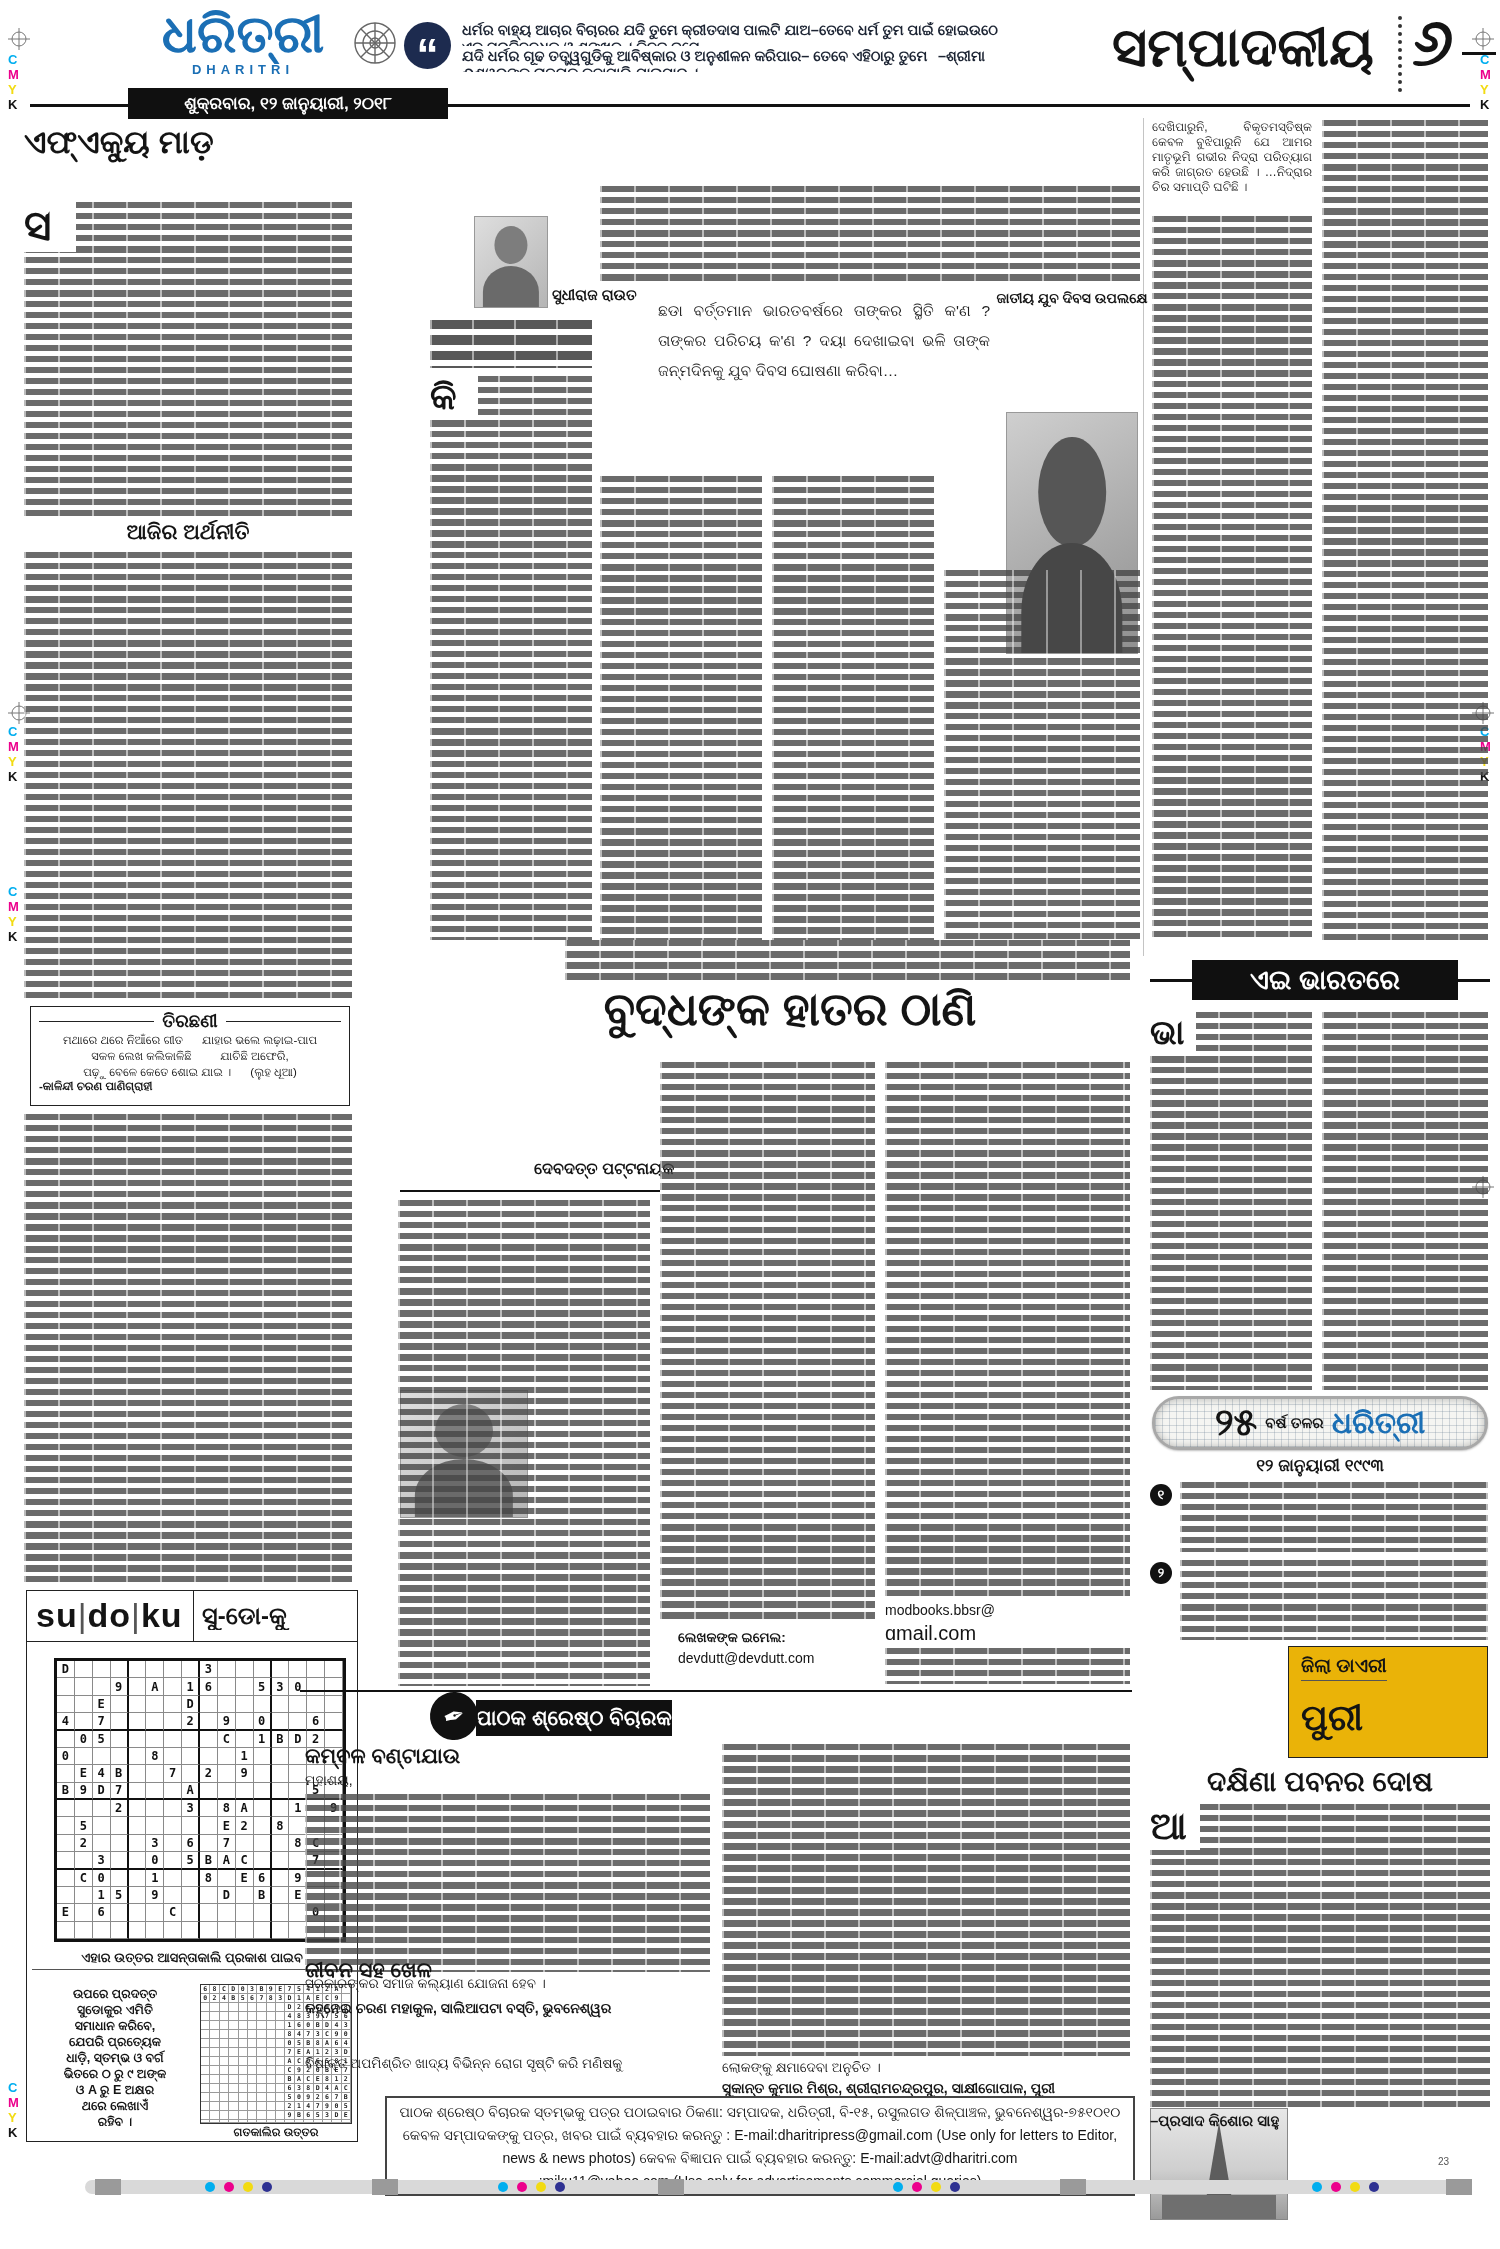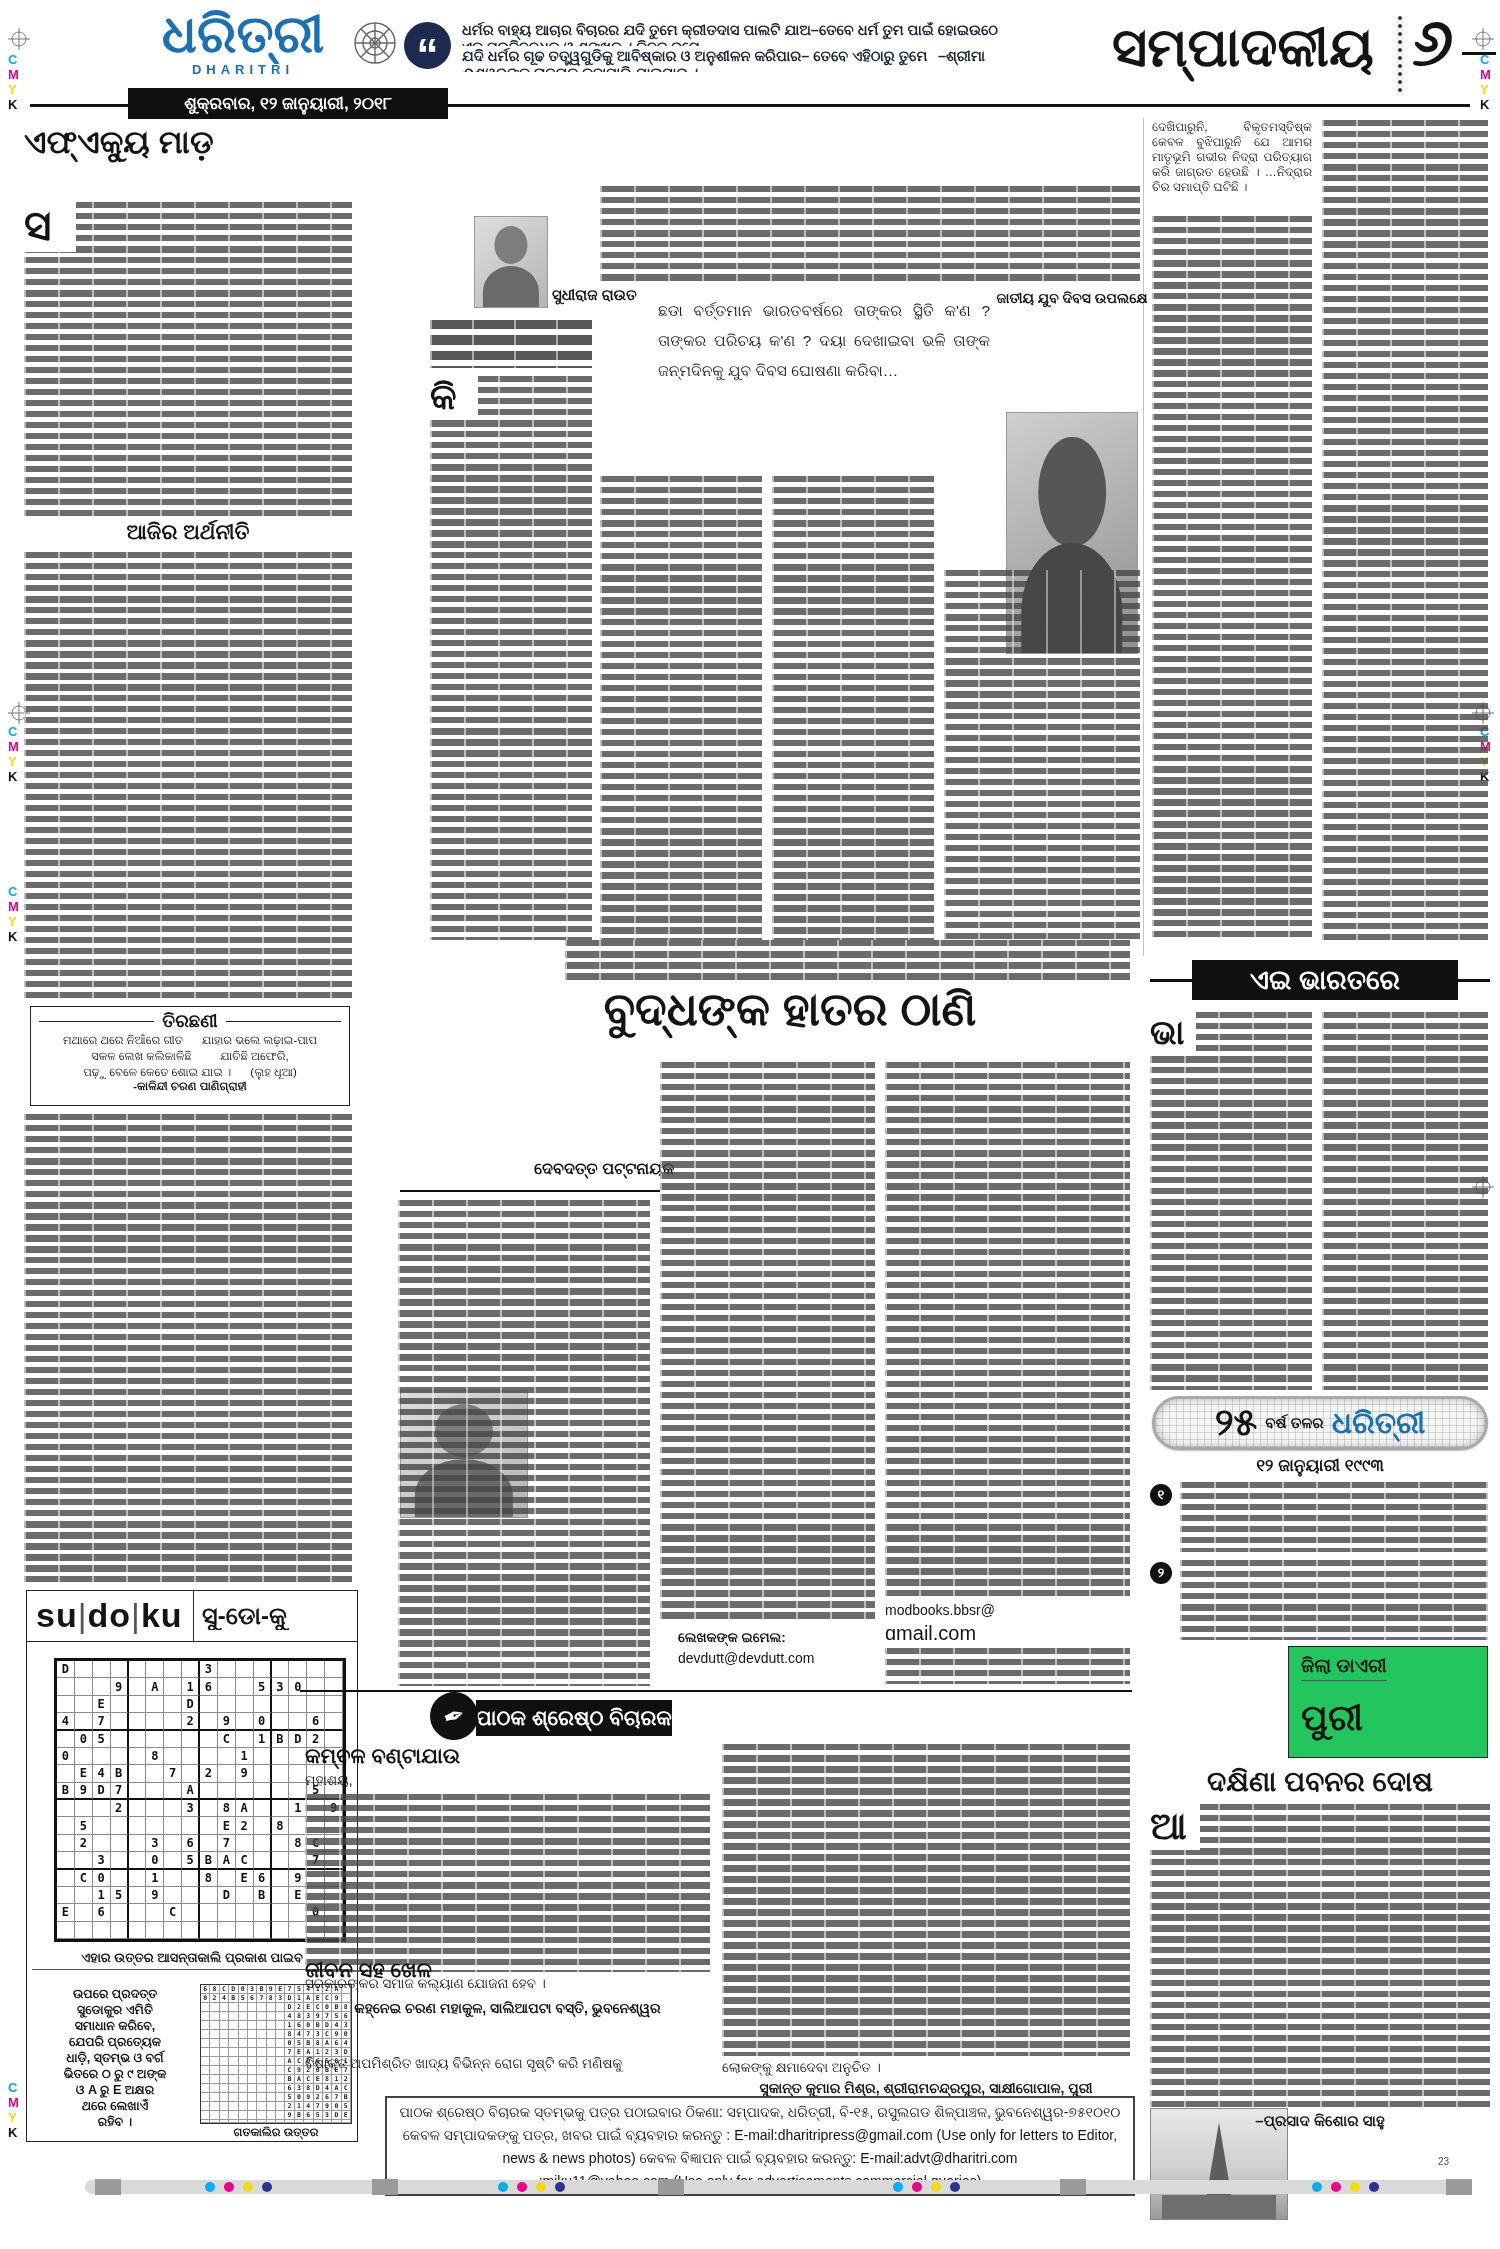--- a/index.html
+++ b/index.html
@@ -1,21 +1,21 @@
 <!DOCTYPE html>
 <html><head>
 <meta charset="utf-8">
 <style>
   html,body{margin:0;padding:0;background:#e9e9e9;}
   .page{position:relative;width:1500px;height:2249px;margin:0 auto;background:#ffffff;
         font-family:"Liberation Sans","DejaVu Sans",sans-serif;color:#141414;overflow:hidden;}
   .a{position:absolute;box-sizing:border-box;}
   .b{font-weight:bold;}
   .ctr{text-align:center;}
-  .rgt{text-align:center;}
+  .rgt{text-align:left;}
   .clip{overflow:hidden;}
   
   .stx{background-image:
        repeating-linear-gradient(90deg, rgba(255,255,255,.55) 0 2px, transparent 2px 34px),
        repeating-linear-gradient(180deg,#474747 0 6.5px, transparent 6.5px 11px);
        opacity:.8;}
   .stx-lg{background-image:
        repeating-linear-gradient(90deg, rgba(255,255,255,.5) 0 2px, transparent 2px 42px),
        repeating-linear-gradient(180deg,#3c3c3c 0 9px, transparent 9px 15.5px);
        opacity:.85;}
@@ -766,21 +766,21 @@
     <span class="b brand" style="font-size:30px">ଧରିତ୍ରୀ</span>
   </div>
   <div class="a ctr b clip" style="left:1152px;top:1456px;width:336px;height:22px;font-size:17px">୧୨ ଜାନୁୟାରୀ ୧୯୯୩</div>
 
   <div class="a circle-num" style="left:1150px;top:1484px">୧</div>
   <div class="a stx" style="left:1180px;top:1482px;width:308px;height:70px"></div>
   <div class="a circle-num" style="left:1150px;top:1562px">୨</div>
   <div class="a stx" style="left:1180px;top:1560px;width:308px;height:80px"></div>
 
   <div class="a temple" style="left:1150px;top:1646px;width:138px;height:112px"></div>
-  <div class="a" style="left:1288px;top:1646px;width:200px;height:112px;border:1.5px solid #222;padding:8px 12px;background:#22c55e">
+  <div class="a" style="left:1288px;top:1646px;width:200px;height:112px;border:1.5px solid #222;padding:8px 12px;background:#eab308">
     <div class="b" style="font-size:19px;border-bottom:1px solid #555;display:inline-block;padding-bottom:3px">ଜିଲା ଡାଏରୀ</div>
     <div class="b" style="font-size:36px;margin-top:16px">ପୁରୀ</div>
   </div>
   <div class="a ctr b clip" style="left:1150px;top:1766px;width:340px;height:34px;font-size:28px">ଦକ୍ଷିଣା ପବନର ଦୋଷ</div>
   <div class="a stx" style="left:1150px;top:1804px;width:340px;height:304px"></div>
   <div class="a b" style="left:1150px;top:1804px;width:50px;height:46px;background:#fff;font-size:38px;line-height:44px">ଆ</div>
   <div class="a rgt b clip" style="left:1150px;top:2112px;width:340px;height:20px;font-size:15px">–ପ୍ରସାଦ କିଶୋର ସାହୁ</div>
 
   <div class="a rule" style="left:300px;top:1690px;width:832px;height:2px"></div>
   <div class="a" style="left:430px;top:1692px;width:48px;height:48px;border-radius:50%;background:#111;color:#fff;display:flex;align-items:center;justify-content:center;font-size:26px;transform:rotate(-18deg);z-index:2">✒</div>

